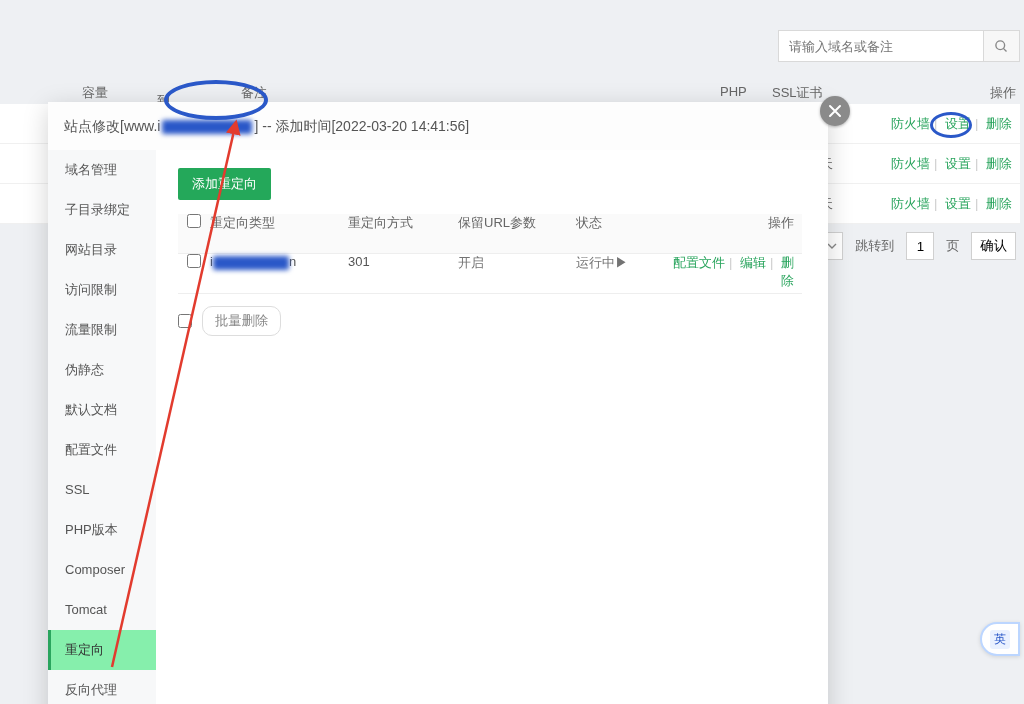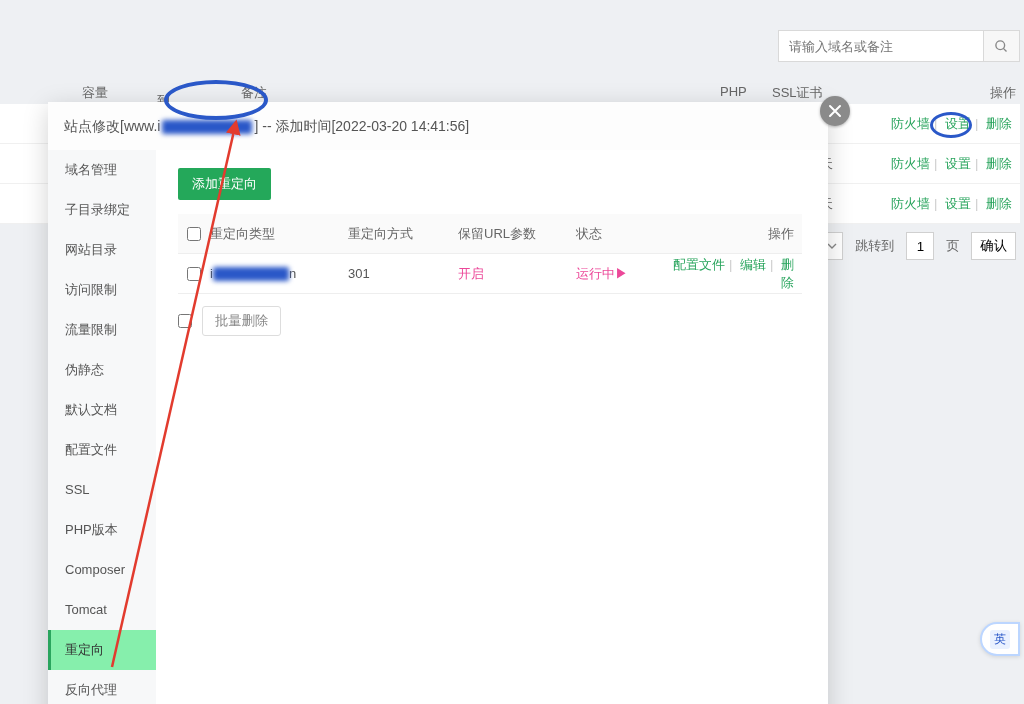--- a/index.html
+++ b/index.html
@@ -51,37 +51,37 @@
   .side-item.active { background: #86efac; border-left: 3px solid #2aa55e; color: #333; }
 
   .panel { position: absolute; top: 48px; left: 108px; right: 0; bottom: 0; padding: 18px 22px; }
 
   .add-btn { height: 32px; padding: 0 14px; background: #24a85a; color: #fff; border: none; font-size: 13px; cursor: pointer; border-radius: 2px; }
   .circle-marker { position: absolute; border: 4px solid #2a58c8; border-radius: 50%/50%; pointer-events: none; }
   .circle1 { top: 56px; left: 164px; width: 104px; height: 40px; }
   .circle2 { position: absolute; top: 88px; left: 930px; width: 42px; height: 26px; border: 3px solid #2a58c8; border-radius: 50%/50%; pointer-events: none; z-index: 5; }
 
   .tbl { width: 624px; margin-top: 14px; }
-  .tbl-hdr, .tbl-row { display: flex; align-items: center; height: 40px; border-bottom: 1px solid #eee; font-size: 13px; }
+  .tbl-hdr, .tbl-row { display: flex; align-items: flex-start; height: 40px; border-bottom: 1px solid #eee; font-size: 13px; }
   .tbl-hdr { background: #fafafa; color: #666; }
   .ck { width: 32px; display: flex; align-items: center; justify-content: center; }
   .ck input { width: 14px; height: 14px; }
   .c-type { width: 138px; }
   .c-mode { width: 110px; }
   .c-keep { width: 118px; }
   .c-stat { width: 96px; }
   .c-act  { flex: 1; text-align: right; padding-right: 8px; }
-  .green { color: #ec4899; }
+  .green { color: #737373; }
   .tbl-row .c-act a { color: #2aa55e; cursor: pointer; }
   .tbl-row .c-act .sep { color: #ccc; margin: 0 4px; }
   .blur-box { display: inline-block; width: 76px; height: 14px; background: #2a58c8; border-radius: 2px; filter: blur(2.5px); vertical-align: middle; }
   .title-blur { display:inline-block; width:90px; height:14px; background:#2a58c8; border-radius:2px; filter: blur(2.5px); vertical-align:middle; margin: 0 2px; }
 
   .batch-row { display: flex; align-items: center; gap: 10px; margin-top: 12px; }
-  .batch-btn { height: 30px; padding: 0 12px; background: #fff; border: 1px solid #ddd; color: #888; cursor: pointer; border-radius: 3px; }
+  .batch-btn { height: 30px; padding: 0 12px; background: #fff; border: 1px solid #ddd; color: #888; cursor: pointer; border-radius: 10px; }
 
   
   .arrow-svg { position: absolute; top: 88px; left: 94px; z-index: 20; pointer-events: none; }
 
   
   .ime { position: absolute; right: 4px; bottom: 72px; width: 40px; height: 34px; background: #fff; border: 2px solid #bcd6ff; border-radius: 17px 0 0 17px; display: flex; align-items: center; padding-left: 8px; box-shadow: 0 1px 4px rgba(0,0,0,.12); }
   .ime span { color: #2a58c8; font-size: 12px; background: #eaf1ff; border-radius: 3px; padding: 1px 4px; }
 </style>
 </head>
 <body>

